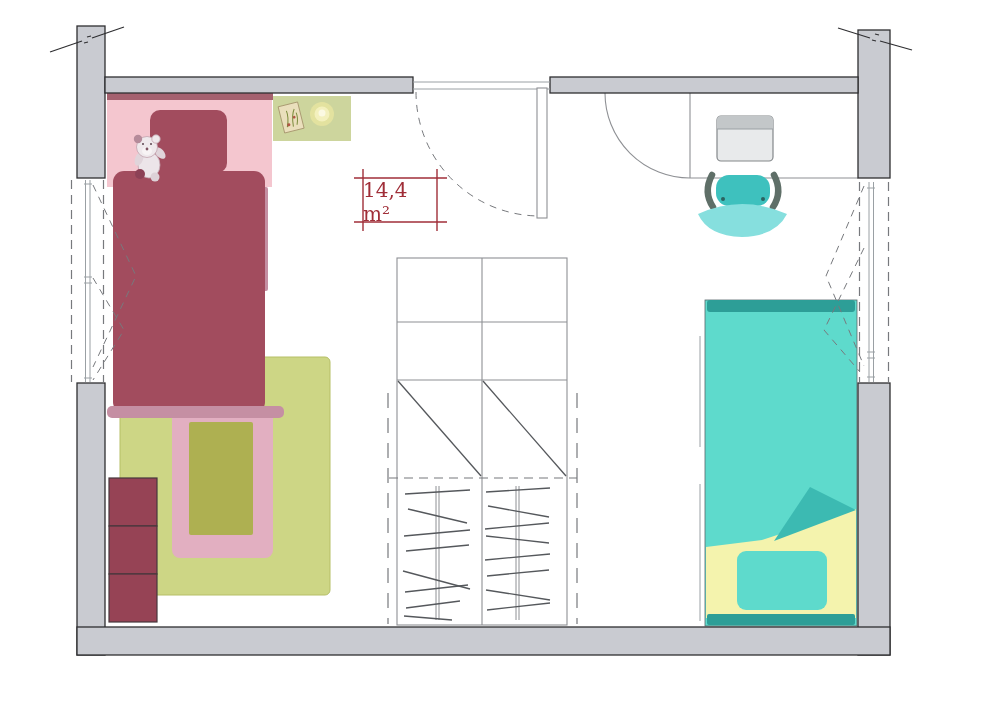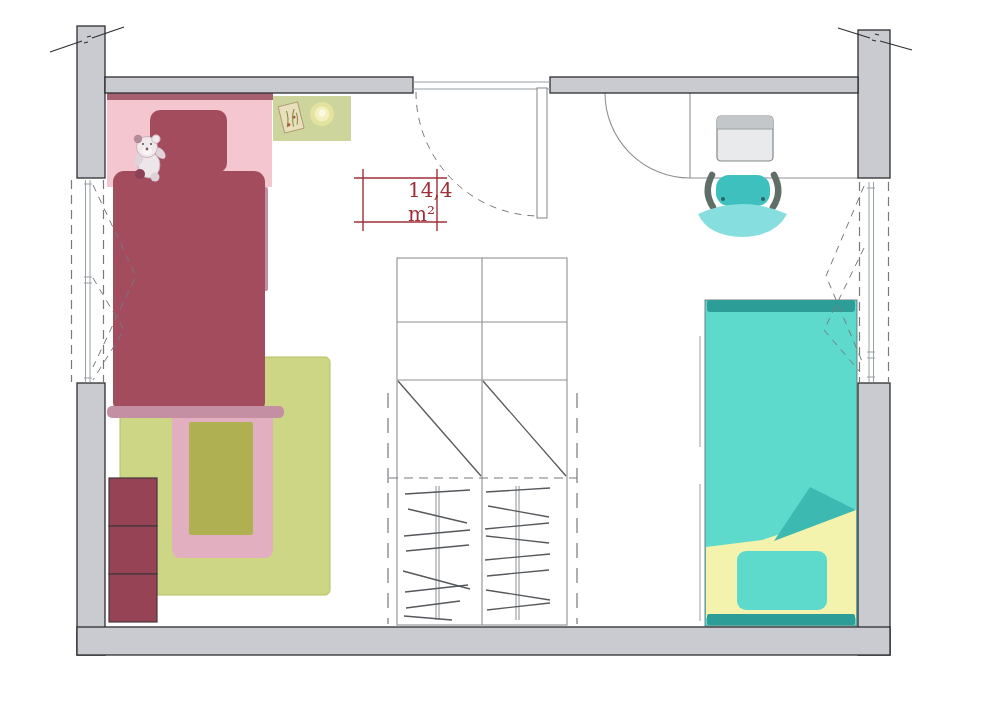--- a/index.html
+++ b/index.html
@@ -34,21 +34,21 @@
   .arm{stroke:var(--chair-arm);stroke-width:6.5;fill:none;stroke-linecap:round;}
   .f-screen{fill:var(--monitor-screen);stroke:var(--monitor-line);stroke-width:1.2;}
   .f-band{fill:var(--monitor-frame);}
   .hanger{stroke:var(--hanger);stroke-width:1.3;fill:none;}
   .rail{stroke:var(--line-mid);stroke-width:1;fill:none;}
   .redline{stroke:var(--label-red);stroke-width:1.4;fill:none;}
 
   
   #area-label{position:absolute;left:363px;top:180px;width:74px;height:44px;
     display:flex;align-items:center;justify-content:center;
-    color:var(--label-red);font-size:20px;font-family:"DejaVu Serif",serif;padding-left:45px;}
+    color:var(--label-red);font-size:20px;font-family:"DejaVu Serif",serif;}
 </style>
 </head>
 <body>
 
 <div id="stage">
 
 <svg id="plan-svg" width="1000" height="707" viewBox="0 0 1000 707">
 
   <g>
     <rect class="f-ruggreen" x="120" y="357" width="210" height="238" rx="5"></rect>

